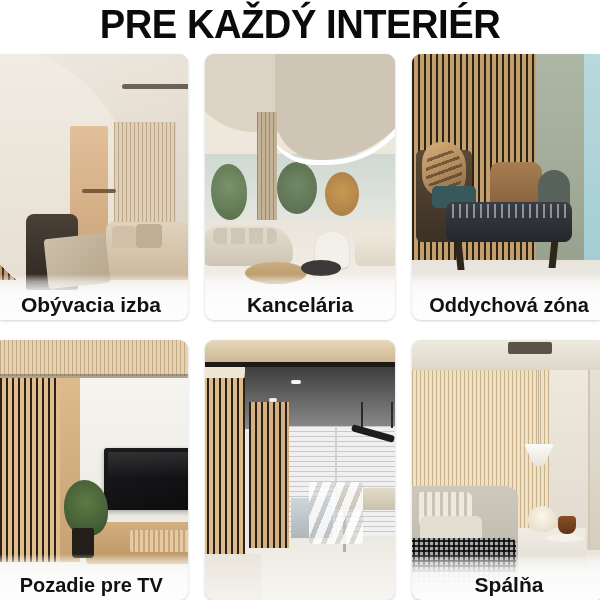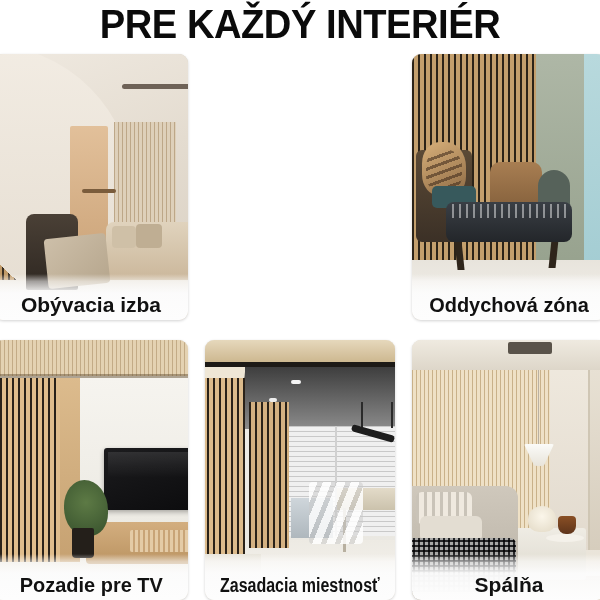--- a/index.html
+++ b/index.html
@@ -208,20 +208,43 @@
         <div class="block t1-pillow1"></div>
         <div class="block t1-pillow2"></div>
         <div class="block t1-chair"></div>
         <div class="block t1-throw"></div>
       </div>
       <div class="label">
         <span>Obývacia izba</span>
       </div>
     </div>
 
+    <div class="tile r1 c2">
+      <div class="photo">
+        <div class="block t2-bg"></div>
+        <div class="block t2-glass"></div>
+        <div class="block t2-tree1"></div>
+        <div class="block t2-tree2"></div>
+        <div class="block t2-tree3"></div>
+        <div class="block t2-floor"></div>
+        <div class="block t2-ceil"></div>
+        <div class="block t2-ceil2"></div>
+        <div class="block t2-led"></div>
+        <div class="slats fine t2-col"></div>
+        <div class="block t2-sofa"></div>
+        <div class="block t2-cush"></div>
+        <div class="block t2-desk"></div>
+        <div class="block t2-chair"></div>
+        <div class="block t2-table"></div>
+        <div class="block t2-table2"></div>
+      </div>
+      <div class="label">
+        <span>Kancelária</span>
+      </div>
+    </div>
 
     <div class="tile r1 c3">
       <div class="photo">
         <div class="block t3-bg"></div>
         <div class="block t3-blue"></div>
         <div class="block t3-green"></div>
         <div class="slats v t3-slat"></div>
         <div class="block t3-floor"></div>
         <div class="block t3-cabinet"></div>
         <div class="block t3-arc"></div>
@@ -277,23 +300,20 @@
         <div class="block t5-lamprod"></div>
         <div class="block t5-lamprod2"></div>
         <div class="block t5-lamp"></div>
         <div class="block t5-curvewall"></div>
         <div class="slats v t5-slatA"></div>
         <div class="slats v t5-slatB"></div>
         <div class="block t5-floorL"></div>
         <div class="block t5-top"></div>
         <div class="block t5-topline"></div>
       </div>
-      <div class="label narrow">
-        <span>Zasadacia miestnosť</span>
-      </div>
     </div>
 
     <div class="tile r2 c3">
       <div class="photo">
         <div class="block t6-bg"></div>
         <div class="block t6-rwall"></div>
         <div class="block t6-door"></div>
         <div class="slats fine t6-slat"></div>
         <div class="block t6-ceil"></div>
         <div class="block t6-vent"></div>

